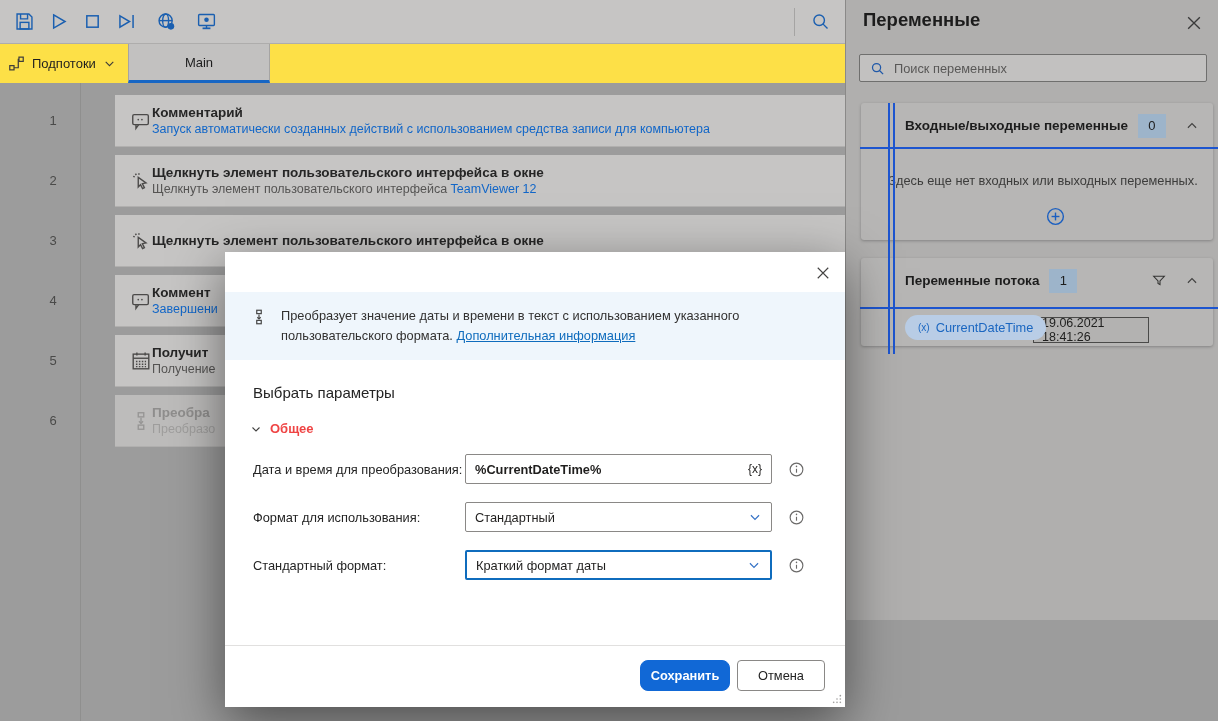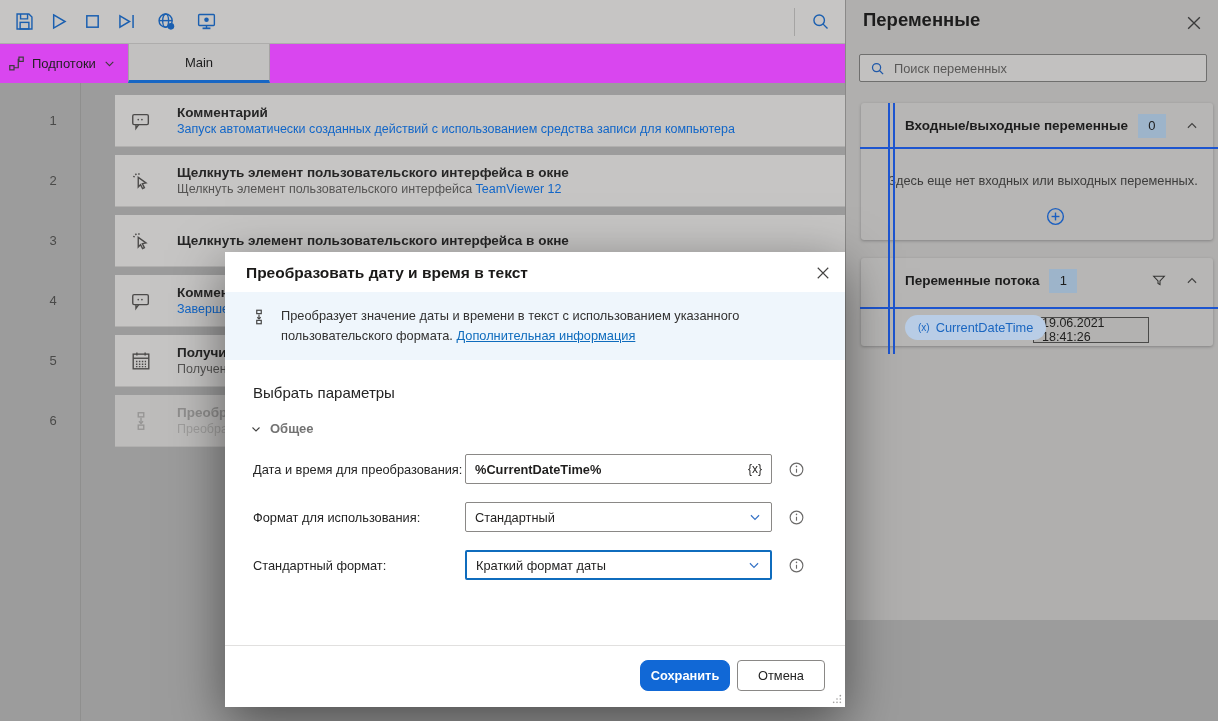--- a/index.html
+++ b/index.html
@@ -6,29 +6,29 @@
   html,body { width:1218px; height:721px; overflow:hidden; }
   body { font-family:"Liberation Sans", sans-serif; }
   .app { position:relative; width:1218px; height:721px; background:#9c9c9c; overflow:hidden; }
   .abs { position:absolute; }
 
   
   .toolbar { left:0; top:0; width:845px; height:44px; background:#c6c5c4; border-bottom:1px solid #aeadac; display:flex; align-items:center; }
   .tbtn { width:34px; height:34px; border:none; background:transparent; color:#1a5fb0; display:flex; align-items:center; justify-content:center; cursor:pointer; }
   .tbtn svg { width:21px; height:21px; }
   .tb-divider { width:1px; height:28px; background:#a5a4a3; }
-  .tabbar { left:0; top:44px; width:845px; height:39px; background:#d946ef; }
+  .tabbar { left:0; top:44px; width:845px; height:39px; background:#fde047; }
   .subflows { position:absolute; left:8px; top:0; height:39px; display:flex; align-items:center; gap:7px; color:#1f1f1f; font-size:13px; cursor:pointer; }
   .subflows svg { color:#3c3b3a; }
   .tab-main { position:absolute; left:128px; top:0; width:142px; height:39px; background:#c2c1c0; border-left:1px solid #a5a4a3; border-right:1px solid #a5a4a3; border-bottom:3px solid #1766c4; display:flex; align-items:center; justify-content:center; font-size:13px; color:#1d1d1d; cursor:pointer; }
 
   .canvas { left:0; top:83px; width:845px; height:638px; background:#9c9c9c; }
   .gutter-line { position:absolute; left:80px; top:0; width:1px; height:638px; background:#8f8f8e; }
   .rownum { position:absolute; left:36px; width:34px; height:52px; text-align:center; line-height:52px; font-size:13px; color:#4a4a49; }
-  .action-row { position:absolute; left:115px; width:803px; height:52px; background:#c6c5c4; border-bottom:1px solid #b1b0af; display:flex; align-items:center; padding-left:15px; gap:25px; overflow:hidden; cursor:pointer; }
+  .action-row { position:absolute; left:115px; width:803px; height:52px; background:#c6c5c4; border-bottom:1px solid #b1b0af; display:flex; align-items:center; padding-left:15px; gap:0; overflow:hidden; cursor:pointer; }
   .action-row.disabled { background:#bdbcbb; }
   .arow-icon { flex:0 0 22px; color:#4b4a49; }
   .action-row.disabled .arow-icon { color:#979695; }
   .arow-text { display:flex; flex-direction:column; gap:2px; white-space:nowrap; }
   .arow-title { font-size:13.5px; font-weight:bold; color:#262626; }
   .action-row.disabled .arow-title { color:#8f8e8d; }
   .sub { font-size:12.5px; }
   .sub-gray { color:#555453; }
   .action-row.disabled .sub-gray { color:#9f9e9d; }
   .sub-link { color:#1166c8; }
@@ -58,21 +58,21 @@
   
   .dialog { left:225px; top:252px; width:620px; height:455px; background:#ffffff; box-shadow:0 16px 50px rgba(0,0,0,.5); z-index:10; }
   .dlg-title { position:absolute; left:21px; top:12px; font-size:15.5px; font-weight:bold; color:#1b1a19; }
   .dlg-close { position:absolute; right:13px; top:12px; width:18px; height:18px; color:#444342; cursor:pointer; }
   .dlg-desc { position:absolute; left:0; top:40px; width:620px; height:68px; background:#eff6fc; display:flex; align-items:flex-start; gap:13px; padding:14px 30px 0 25px; }
   .dlg-desc-icon { flex:0 0 18px; color:#464645; margin-top:2px; }
   .dlg-desc-text { font-size:12.8px; color:#323130; line-height:1.55; }
   .dlg-link { color:#0f6cbd; text-decoration:underline; cursor:pointer; }
   .dlg-params { position:absolute; left:28px; top:132px; font-size:15px; color:#242424; }
   .dlg-group { position:absolute; left:25px; top:169px; display:flex; align-items:center; gap:8px; cursor:pointer; }
-  .dlg-group span { font-size:13px; font-weight:bold; color:#737373; }
+  .dlg-group span { font-size:13px; font-weight:bold; color:#ef4444; }
   .chev { color:#424241; }
   .fieldrow { position:absolute; left:28px; width:564px; height:30px; display:flex; align-items:center; }
   .flabel { width:212px; font-size:12.8px; color:#242424; }
   .fctrl { width:307px; height:30px; border:1px solid #8a8886; border-radius:2px; background:#fff; display:flex; align-items:center; padding:0 9px; font-size:12.8px; color:#201f1e; cursor:pointer; }
   .fctrl.focused { border:2px solid #0f6cbd; }
   .fctrl .val { white-space:nowrap; overflow:hidden; }
   .fctrl .grow { flex:1; }
   .fx-btn { font-size:12px; color:#201f1e; cursor:pointer; }
   .dd-chev { color:#3572c6; }
   .info-ic { margin-left:16px; color:#6a6968; cursor:pointer; }
@@ -297,21 +297,20 @@
       <span class="vname">CurrentDateTime</span>
     </div>
 
     <div class="blue-vline" style="left:42px; top:103px; height:251px;"></div>
     <div class="blue-vline" style="left:47px; top:103px; height:251px;"></div>
     <div class="blue-hline" style="left:14px; top:147px; width:359px;"></div>
     <div class="blue-hline" style="left:14px; top:307px; width:359px;"></div>
   </div>
 
   <div class="dialog abs">
-    <div class="dlg-title">Преобразовать дату и время в текст</div>
     <svg class="dlg-close" viewBox="0 0 24 24" fill="none" stroke="currentColor" stroke-width="1.5">
         <path d="M5 5l14 14M19 5L5 19"></path>
       </svg>
 
     <div class="dlg-desc">
       <svg class="dlg-desc-icon" width="18" height="18" viewBox="0 0 24 24" fill="none" stroke="currentColor" stroke-width="1.6">
           <rect x="9" y="3" width="6" height="4.5"></rect>
           <rect x="9" y="16.5" width="6" height="4.5"></rect>
           <line x1="12" y1="8.5" x2="12" y2="14.5"></line>
           <path d="M9.8 12.3L12 14.6l2.2-2.3"></path>

